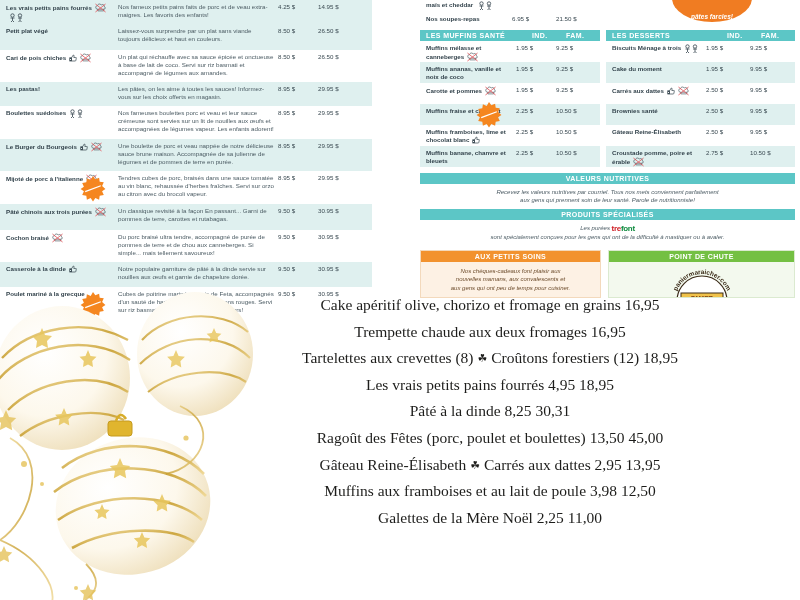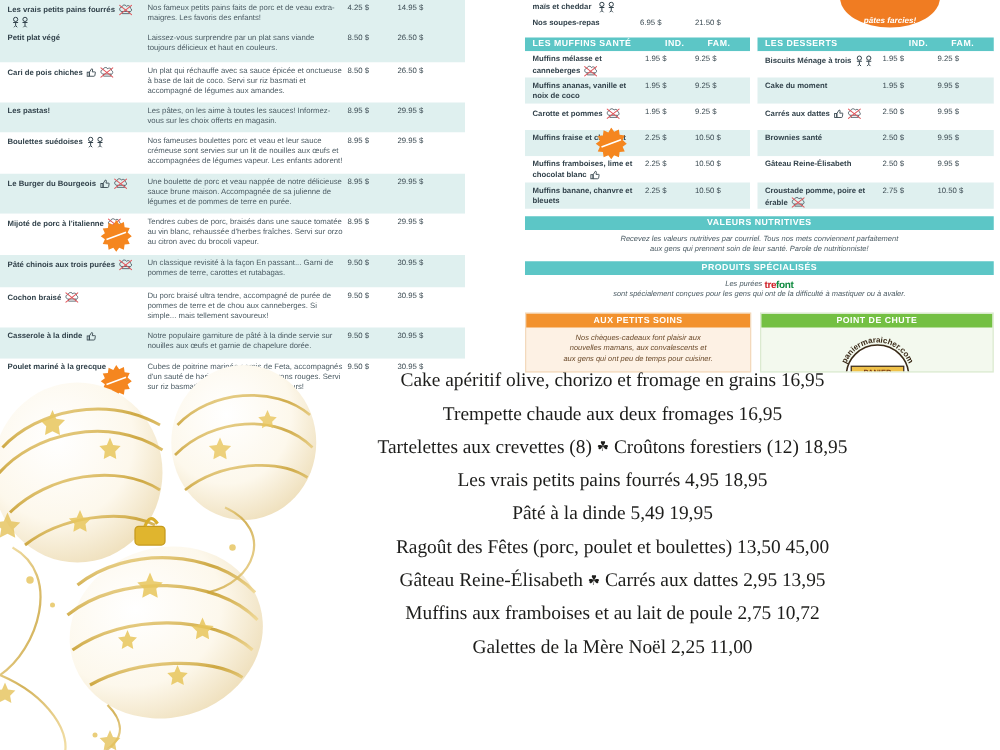--- a/index.html
+++ b/index.html
@@ -519,20 +519,20 @@
           <circle cx="86" cy="300" r="2"></circle>
       </g>
     </svg>
   </div>
 
   <div class="serif" id="holiday-menu">
       <div class="ln">Cake apéritif olive, chorizo et fromage en grains   16,95</div>
       <div class="ln">Trempette chaude aux deux fromages 16,95</div>
       <div class="ln">Tartelettes aux crevettes (8)   <span class="holly">☘</span>   Croûtons forestiers (12) 18,95</div>
       <div class="ln">Les vrais petits pains fourrés 4,95  18,95</div>
-      <div class="ln">Pâté à la dinde 5,49  19,95</div>
+      <div class="ln">Pâté à la dinde 8,25  30,31</div>
       <div class="ln">Ragoût des Fêtes (porc, poulet et boulettes)  13,50  45,00</div>
       <div class="ln">Gâteau Reine-Élisabeth <span class="holly">☘</span> Carrés aux dattes 2,95  13,95</div>
-      <div class="ln">Muffins aux framboises et au lait de poule  2,75  10,72</div>
+      <div class="ln">Muffins aux framboises et au lait de poule  3,98  12,50</div>
       <div class="ln">Galettes de la Mère Noël 2,25  11,00</div>
     </div>
 
 </div>
 
 </body></html>

